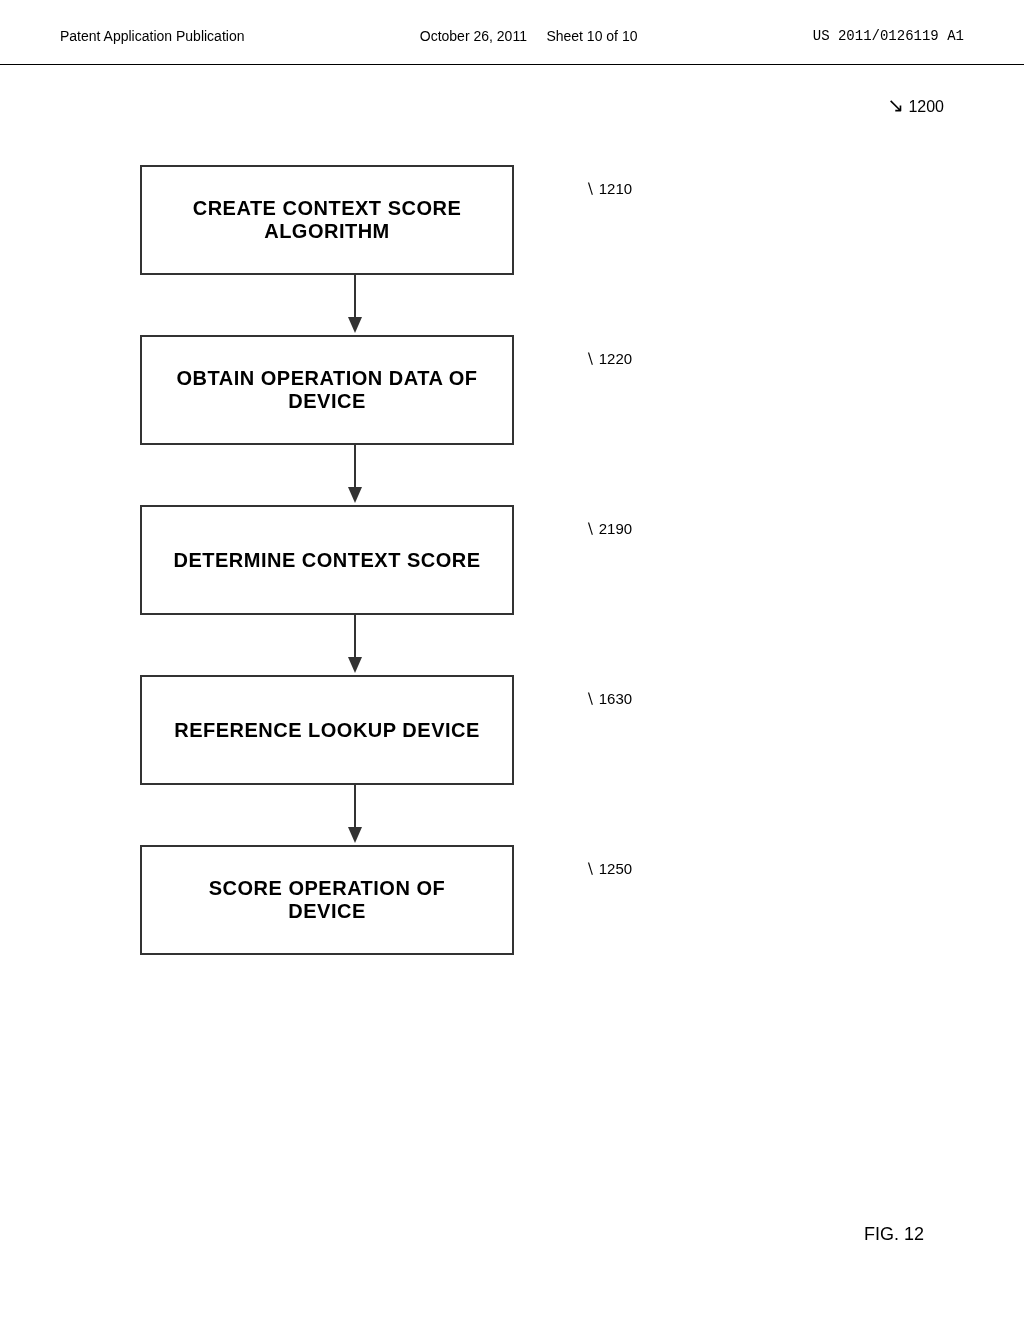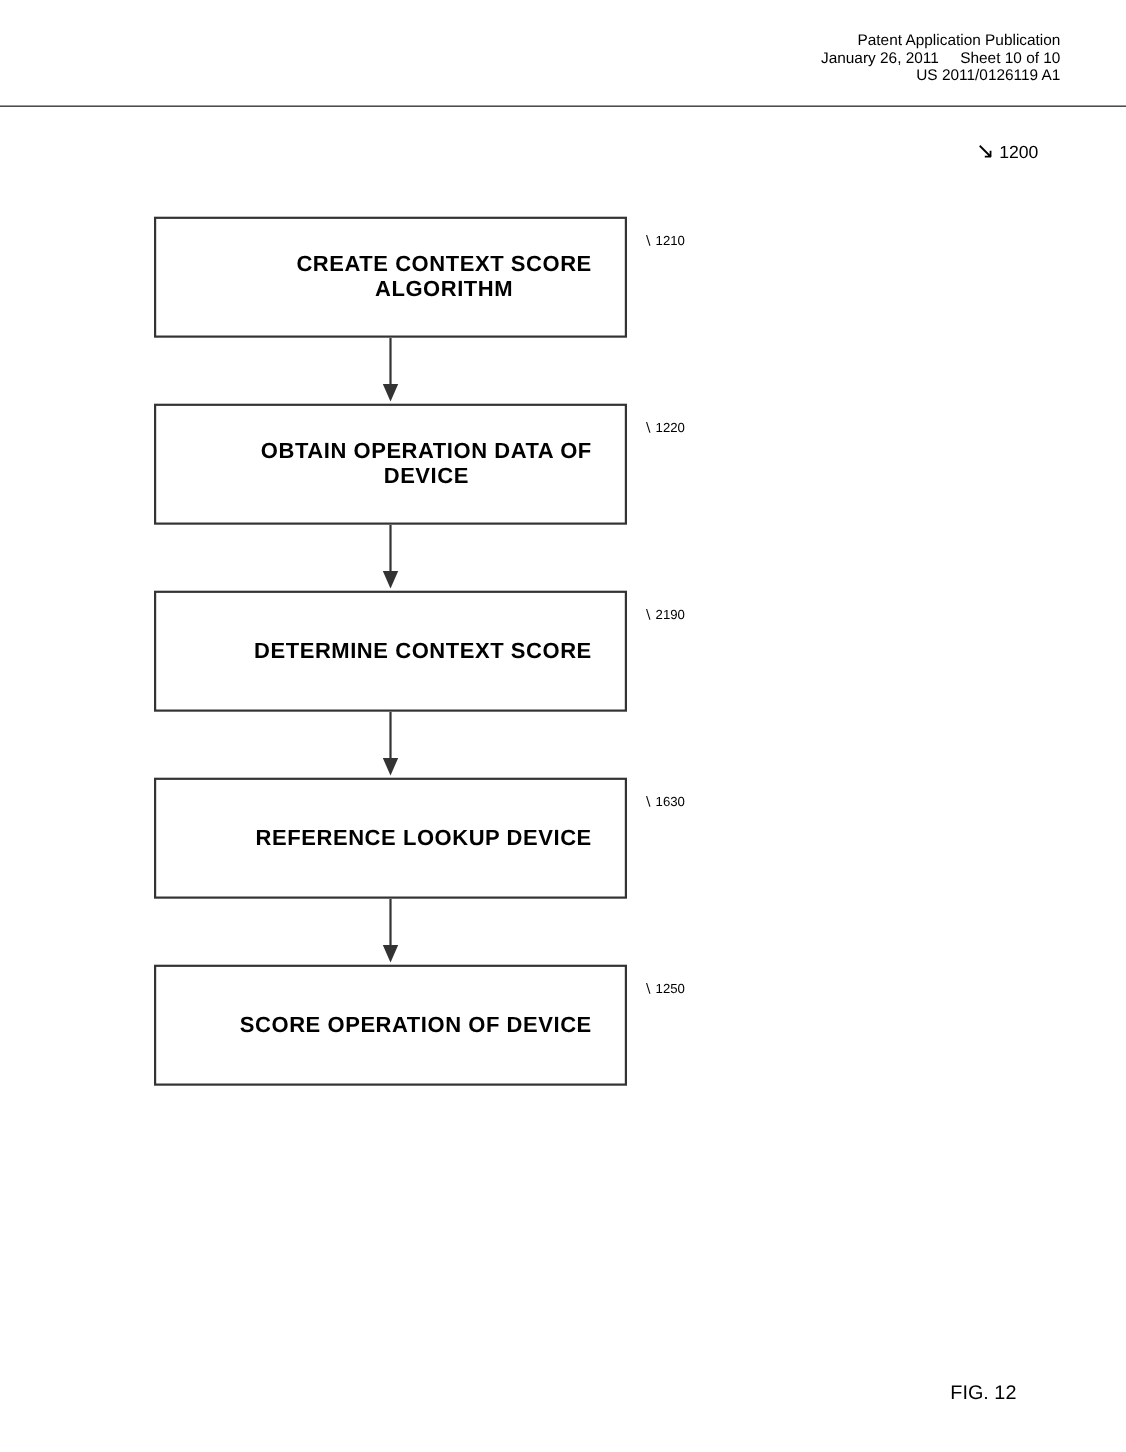--- a/index.html
+++ b/index.html
@@ -14,34 +14,33 @@
       background: #ffffff;
       font-family: 'Times New Roman', Times, serif;
       position: relative;
       overflow: hidden;
     }
 
     
     .header {
       display: flex;
       justify-content: space-between;
-      align-items: flex-end;
+      align-items: flex-start;
       padding: 28px 60px 20px 60px;
       border-bottom: 1px solid #000;
-      flex-direction: column;
     }
 
     .header-left {
       font-size: 14px;
       font-family: Arial, sans-serif;
     }
 
     .header-right {
       font-size: 14px;
-      font-family: Liberation Sans, sans-serif;
+      font-family: Liberation Mono, monospace;
     }
 
     
     .diagram-area {
       position: relative;
       width: 100%;
       height: calc(100% - 80px);
       padding: 40px 60px;
     }
 
@@ -66,39 +65,39 @@
 
     
     .step-row {
       display: flex;
       align-items: center;
       position: relative;
       margin-bottom: 0;
     }
 
     .step-box {
-      width: 430px;
+      width: 374px;
       min-height: 110px;
       border: 2px solid #333;
       display: flex;
       align-items: center;
-      justify-content: flex-end;
+      justify-content: center;
       text-align: center;
       font-size: 20px;
       font-family: Arial, sans-serif;
       font-weight: bold;
       letter-spacing: 0.5px;
       padding: 20px 30px;
       background: #fff;
     }
 
     .step-label {
       position: absolute;
       left: 445px;
-      font-size: 12px;
+      font-size: 15px;
       font-family: Arial, sans-serif;
       white-space: nowrap;
       top: 15px;
     }
 
     
     .arrow-connector {
       width: 430px;
       display: flex;
       flex-direction: column;
@@ -122,21 +121,21 @@
     }
   </style>
 </head>
 <body>
 
 <div class="header">
   <div class="header-left">
     <span>Patent Application Publication</span>
   </div>
   <div class="header-middle" style="font-size:14px; font-family:Arial,sans-serif;">
-    <span>January 26, 2011</span>
+    <span>October 26, 2011</span>
     &nbsp;&nbsp;&nbsp;
     <span>Sheet 10 of 10</span>
   </div>
   <div class="header-right">
     <span>US 2011/0126119 A1</span>
   </div>
 </div>
 
 <div class="diagram-area">
 

